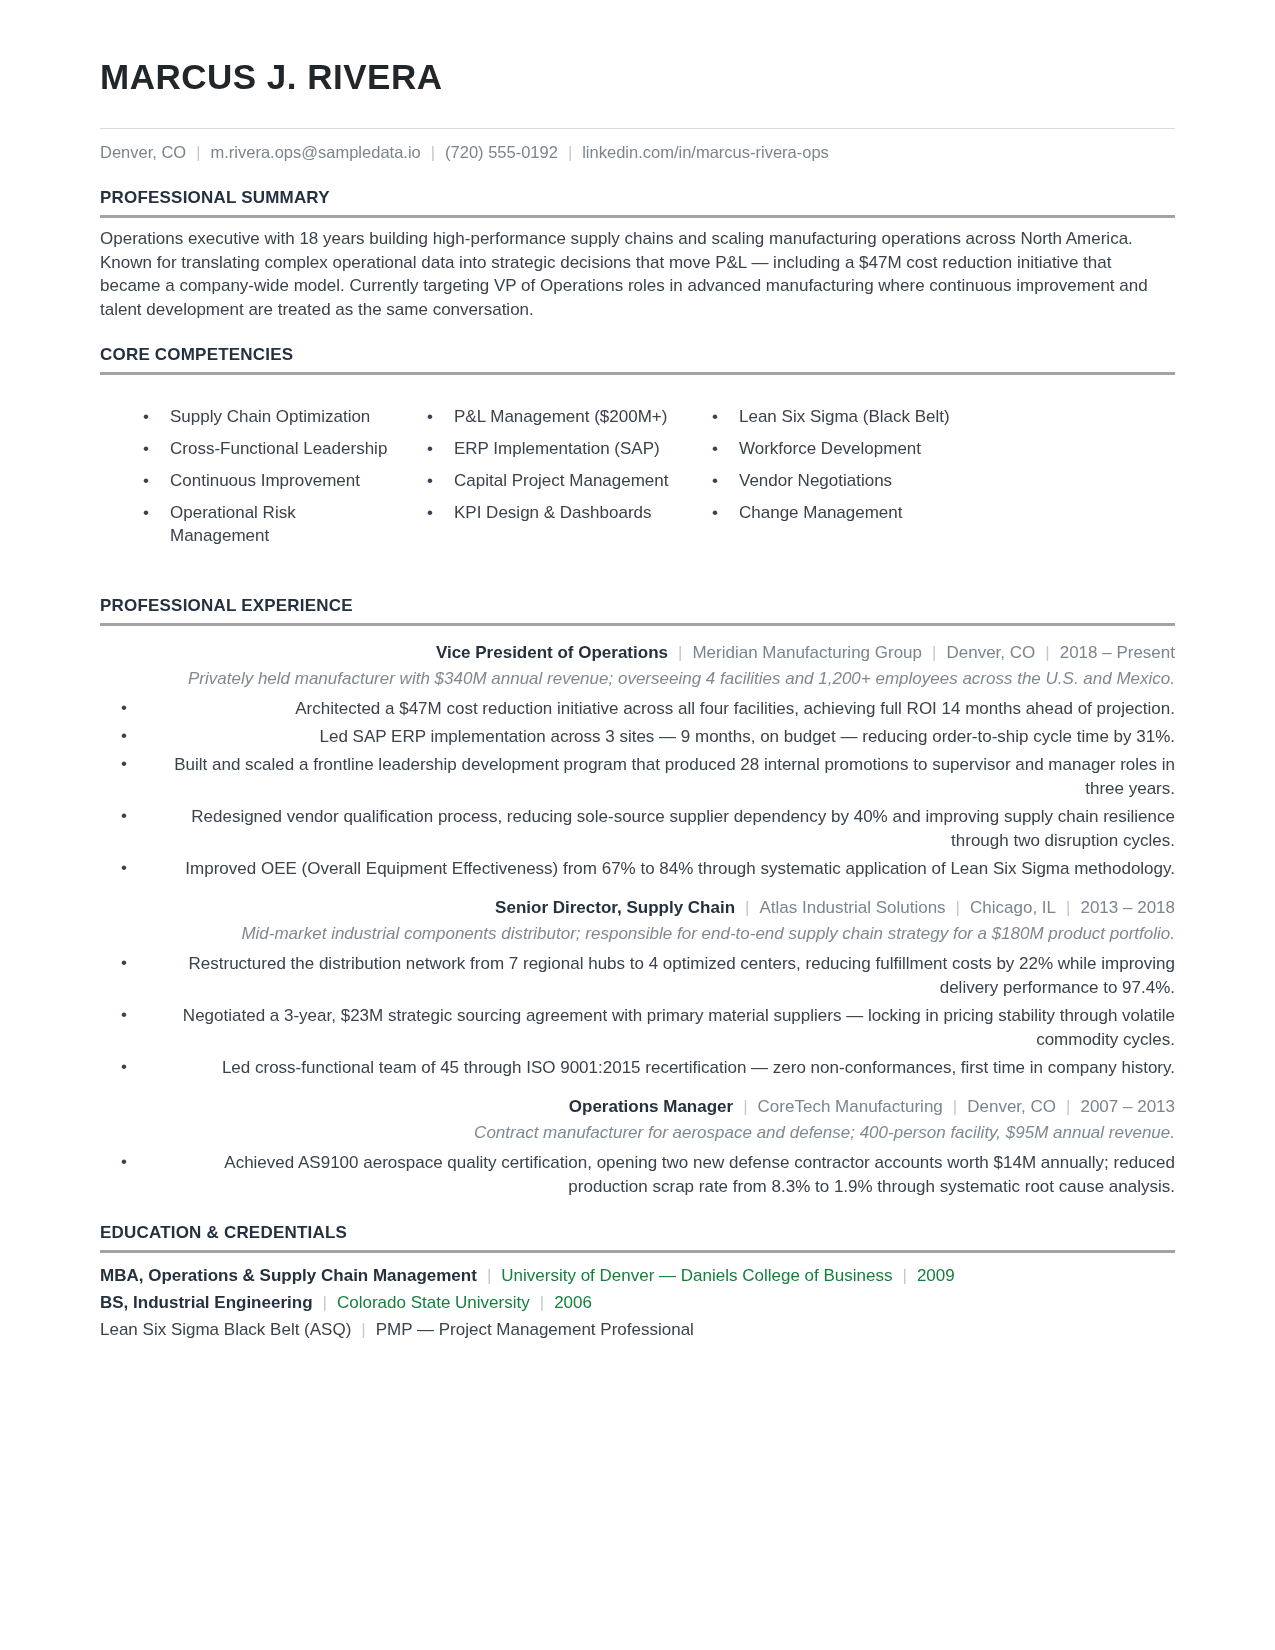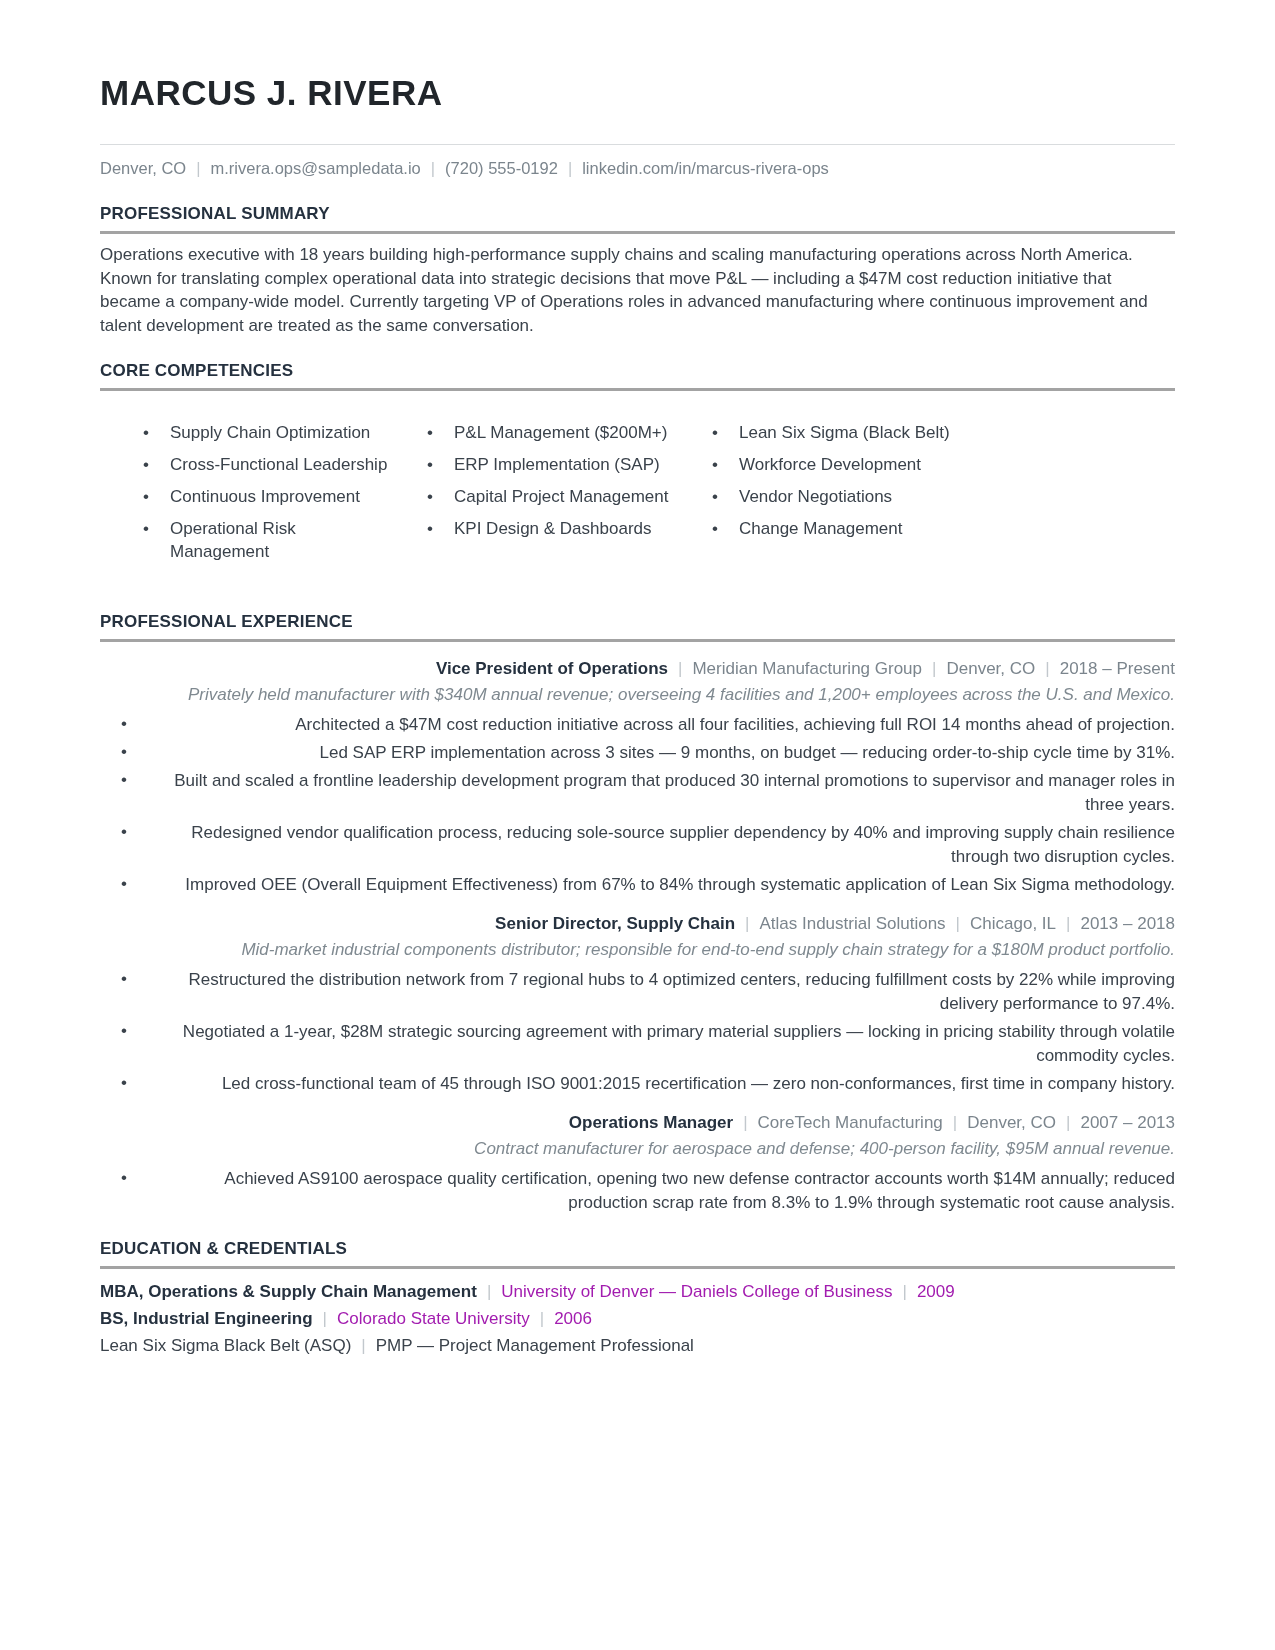--- a/index.html
+++ b/index.html
@@ -2,21 +2,21 @@
 <html><head>
 <meta charset="utf-8">
 <style>
   html,body{margin:0;padding:0;background:#ffffff;}
   body{
     width:1275px;height:1650px;position:relative;overflow:hidden;
     font-family:"Liberation Sans",sans-serif;
     color:#3a424b;
     -webkit-font-smoothing:antialiased;
   }
-  .page{padding:72px 100px 0 100px;}
+  .page{padding:56px 100px 0 100px;}
 
   
   h1{
     margin:0;font-size:35px;line-height:42px;font-weight:800;
     letter-spacing:.5px;color:#21262b;
   }
   .top-rule{height:1px;background:#d9dcde;margin:30px 0 11px 0;}
   .contact{font-size:16.5px;line-height:24px;color:#7b858d;}
 
   
@@ -49,21 +49,21 @@
   .exp{margin:5px 0 0 20px;}
   .exp li{
     position:relative;padding-left:28px;margin-bottom:4px;
     font-size:17px;line-height:24px;
   }
   .exp li::before{content:"•";position:absolute;left:1px;top:-1px;color:#3a424b;}
 
   
   .edu-row{font-size:17px;line-height:27px;}
   .seg-strong{font-weight:700;color:#25313f;}
-  .seg-muted{color:#a21caf;}
+  .seg-muted{color:#15803d;}
   .seg-plain{color:#3a424b;}
 </style>
 </head>
 <body>
 
 <div class="page">
 
   <h1>MARCUS J. RIVERA</h1>
 
   <div class="top-rule"></div>
@@ -101,31 +101,31 @@
 
   <section>
     <h2>PROFESSIONAL EXPERIENCE</h2>
     <div id="jobs">
         <div class="job">
           <div class="job-head"><span class="job-title">Vice President of Operations</span><span class="pipe">|</span><span class="muted">Meridian Manufacturing Group</span><span class="pipe">|</span><span class="muted">Denver, CO</span><span class="pipe">|</span><span class="muted">2018 – Present</span></div>
           <div class="job-sub">Privately held manufacturer with $340M annual revenue; overseeing 4 facilities and 1,200+ employees across the U.S. and Mexico.</div>
           <ul class="exp">
             <li>Architected a $47M cost reduction initiative across all four facilities, achieving full ROI 14 months ahead of projection.</li>
             <li>Led SAP ERP implementation across 3 sites — 9 months, on budget — reducing order-to-ship cycle time by 31%.</li>
-            <li>Built and scaled a frontline leadership development program that produced 30 internal promotions to supervisor and manager roles in three years.</li>
+            <li>Built and scaled a frontline leadership development program that produced 28 internal promotions to supervisor and manager roles in three years.</li>
             <li>Redesigned vendor qualification process, reducing sole-source supplier dependency by 40% and improving supply chain resilience through two disruption cycles.</li>
             <li>Improved OEE (Overall Equipment Effectiveness) from 67% to 84% through systematic application of Lean Six Sigma methodology.</li>
           </ul>
         </div>
         <div class="job">
           <div class="job-head"><span class="job-title">Senior Director, Supply Chain</span><span class="pipe">|</span><span class="muted">Atlas Industrial Solutions</span><span class="pipe">|</span><span class="muted">Chicago, IL</span><span class="pipe">|</span><span class="muted">2013 – 2018</span></div>
           <div class="job-sub">Mid-market industrial components distributor; responsible for end-to-end supply chain strategy for a $180M product portfolio.</div>
           <ul class="exp">
             <li>Restructured the distribution network from 7 regional hubs to 4 optimized centers, reducing fulfillment costs by 22% while improving delivery performance to 97.4%.</li>
-            <li>Negotiated a 1-year, $28M strategic sourcing agreement with primary material suppliers — locking in pricing stability through volatile commodity cycles.</li>
+            <li>Negotiated a 3-year, $23M strategic sourcing agreement with primary material suppliers — locking in pricing stability through volatile commodity cycles.</li>
             <li>Led cross-functional team of 45 through ISO 9001:2015 recertification — zero non-conformances, first time in company history.</li>
           </ul>
         </div>
         <div class="job">
           <div class="job-head"><span class="job-title">Operations Manager</span><span class="pipe">|</span><span class="muted">CoreTech Manufacturing</span><span class="pipe">|</span><span class="muted">Denver, CO</span><span class="pipe">|</span><span class="muted">2007 – 2013</span></div>
           <div class="job-sub">Contract manufacturer for aerospace and defense; 400-person facility, $95M annual revenue.</div>
           <ul class="exp">
             <li>Achieved AS9100 aerospace quality certification, opening two new defense contractor accounts worth $14M annually; reduced production scrap rate from 8.3% to 1.9% through systematic root cause analysis.</li>
           </ul>
         </div>

